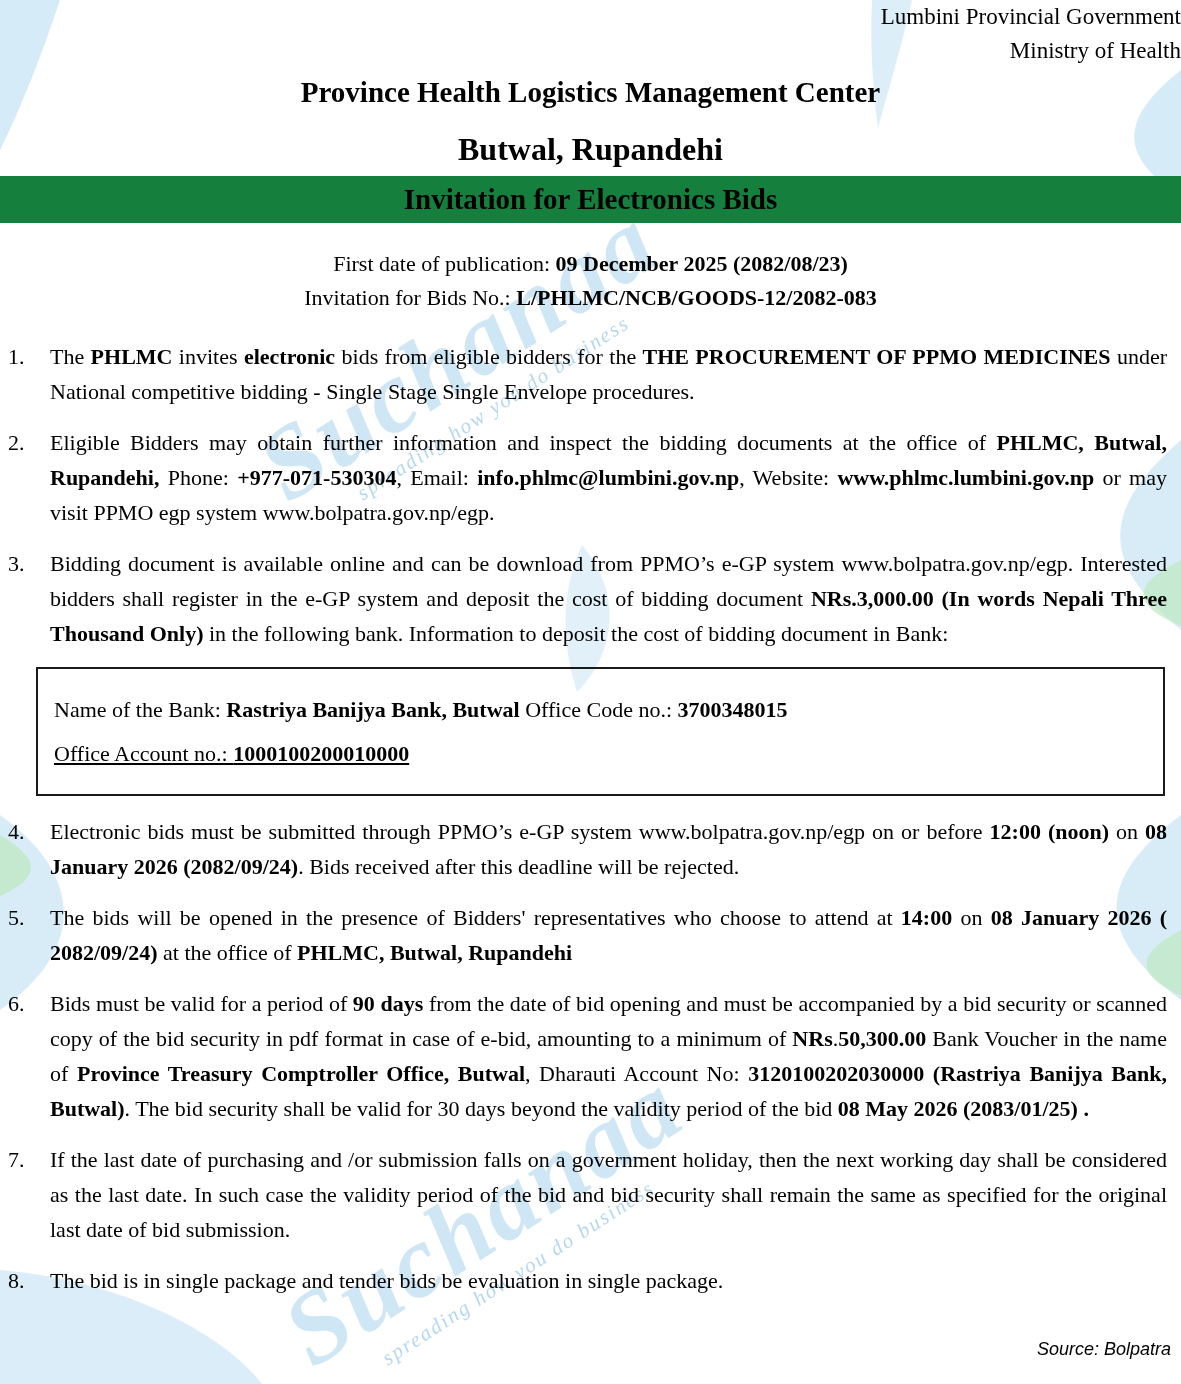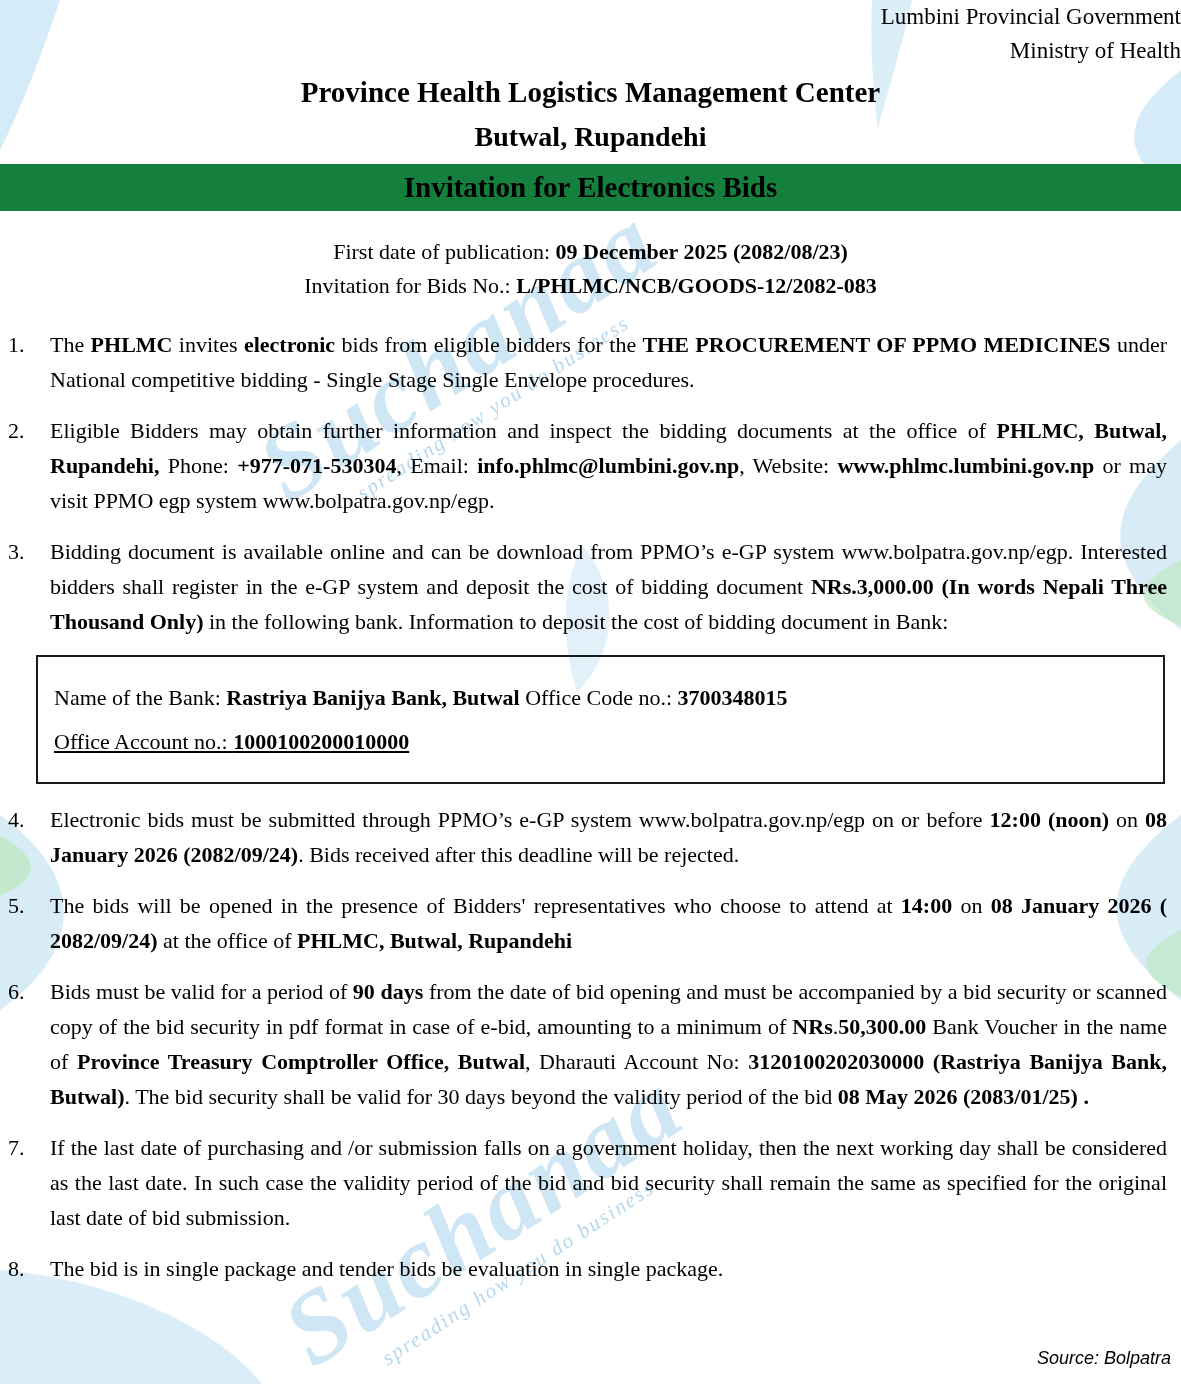--- a/index.html
+++ b/index.html
@@ -23,42 +23,42 @@
     color:rgba(140,195,228,0.42); letter-spacing:3px; line-height:1;
   }
   .wm-tag {
     font-size:21px; font-style:italic;
     color:rgba(140,195,228,0.65); letter-spacing:2px; margin-top:2px;
   }
   .content { position:relative; z-index:2; padding-top:2px; }
   .hdr1, .hdr2 { text-align:right; font-size:23px; line-height:30px;font-family:Liberation Serif, serif; }
   .hdr2 { margin-top:4px; }
   .hdr3 { text-align:center; font-size:29px; font-weight:bold; line-height:36px; margin-top:8px; }
-  .hdr4 { text-align:center; font-size:28px; font-weight:bold; line-height:30px; margin-top:12px; }
+  .hdr4 { text-align:center; font-size:32px; font-weight:bold; line-height:30px; margin-top:24px; }
   .banner {
     margin-top:12px; background:#15803d; height:47px; line-height:47px;
     text-align:center; font-size:29px; font-weight:bold;
   }
   .meta { text-align:center; font-size:22px; line-height:34px; }
   .meta-first { margin-top:24px; }
   .list { margin-top:24px; padding-right:14px; font-size:22px; line-height:35px; }
   .item { position:relative; padding-left:50px; text-align:justify; margin-bottom:16px; }
   .num { position:absolute; left:8px; top:0; }
   .b { font-weight:bold; }
   .bank-box {
     border:2px solid #1a1a1a;
     margin:4px 2px 18px 36px;
     padding:14px 16px;
   }
   .box-row { margin:9px 0; text-align:left; }
   .split { display:flex;text-decoration:underline; }
   .cell-l { width:47%; }
   .cell-r { flex:1; }
   .source {
-    position:absolute; right:10px; bottom:15px; z-index:2;
+    position:absolute; right:10px; bottom:24px; z-index:2;
     font-family:"Liberation Sans", sans-serif;
     font-style:italic; font-size:18px;
   }
 </style>
 </head>
 <body>
 
 <div class="page">
 
   <svg class="decor" width="1181" height="1384" viewBox="0 0 1181 1384">

